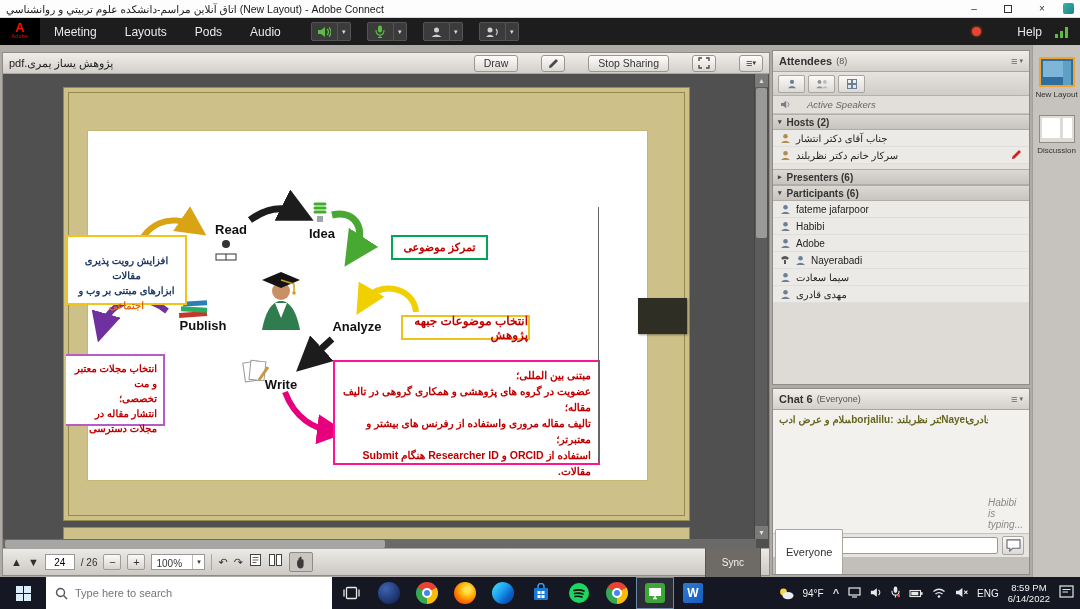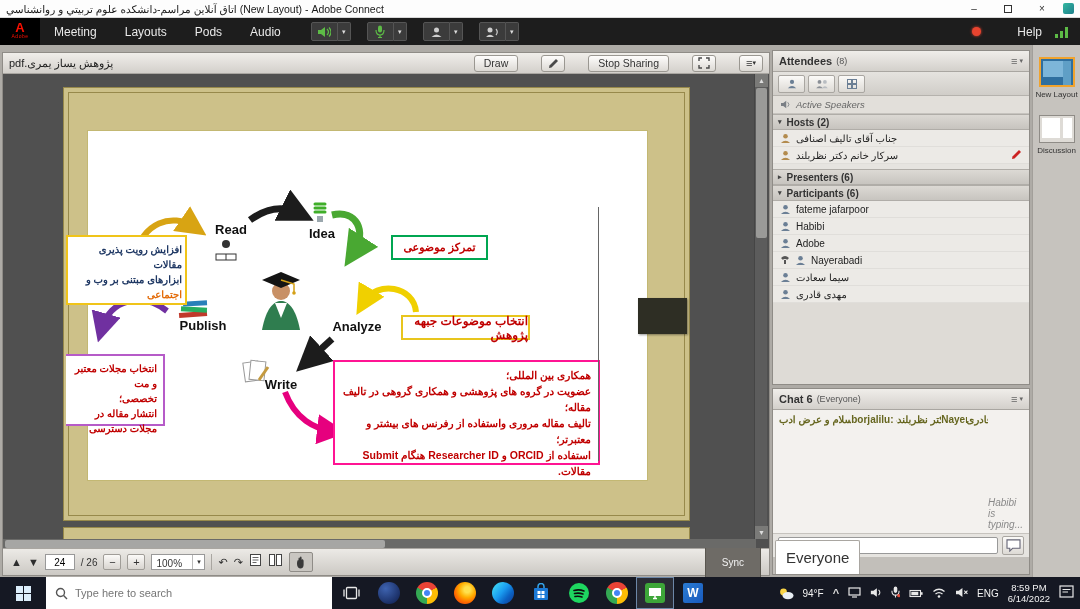--- a/index.html
+++ b/index.html
@@ -55,21 +55,21 @@
   .vscroll .arr.down{bottom:0}
   .hscroll{position:absolute;left:0;top:465px;width:753px;height:10px;background:#6a6a68}
   .hscroll .thumb{position:absolute;left:2px;top:1px;width:380px;height:8px;background:#a6a6a4;border-radius:2px}
 
   
   .dg{position:absolute;z-index:3}
   .cycle-label{font-size:13px;font-weight:bold;color:#111;text-align:center}
   .gbox{border:2px solid #00a651;background:#fff;color:#c00000;font-weight:bold;font-size:11px;display:flex;align-items:center;justify-content:center;direction:rtl}
   .ybox{border:2px solid #e8c51d;background:#fff;color:#c00000;font-weight:bold;font-size:12px;display:flex;align-items:center;justify-content:center;direction:rtl}
   .pbox{border:2px solid #ff1493;background:#fff;direction:rtl;text-align:right;padding:5px 7px;font-size:10.5px;font-weight:bold;color:#c00000;line-height:16px}
-  .lybox{border:2px solid #f0c419;background:#fff;direction:rtl;text-align:right;padding:5px 3px;font-size:10px;font-weight:bold;line-height:15px}
+  .lybox{border:2px solid #f0c419;background:#fff;direction:rtl;text-align:center;padding:16px 3px;font-size:10px;font-weight:bold;line-height:15px}
   .lybox .l1,.lybox .l2{color:#1f3864}
   .lybox .l3{color:#e36c0a;font-size:10px}
   .jbox{border:2px solid #b65bc8;border-left:none;background:#fff;direction:rtl;text-align:right;padding:5px 6px;font-size:10px;font-weight:bold;color:#c00000;line-height:15px}
   .vline{width:1px;background:#666}
   .black-rect{background:#2e2e24;box-shadow:1px 1px 2px rgba(0,0,0,.4)}
   .arrows-svg{position:absolute;left:0;top:0;z-index:2}
 
   
   .share-toolbar{height:27px;background:linear-gradient(#eceae6,#ccc9c4);border-top:1px solid #a9a6a1;display:flex;align-items:center;padding:0 8px;gap:6px;flex:none}
   .tb-glyph{font-size:11px;color:#2e2e2e}
@@ -80,40 +80,40 @@
   .zoom-box .zv{flex:1;padding-left:4px}
   .zoom-box .zd{width:12px;border-left:1px solid #bbb;font-size:7px;display:flex;align-items:center;justify-content:center;height:100%}
   .tb-sep{width:1px;height:16px;background:#a9a6a1}
   .hand-btn{width:24px;height:20px;border:1px solid #8f8c87;border-radius:2px;background:#c9c6c1;display:flex;align-items:center;justify-content:center}
   .sync-btn{margin-left:auto;background:#6e6b66;color:#f2f2f2;font-size:10px;border-radius:0;padding:12px 16px;border:1px solid #59564f}
 
   
   .attendees-pod{position:absolute;left:772px;top:5px;width:258px;height:335px}
   .att-toolbar{height:24px;background:linear-gradient(#e5e3df,#d0cdc8);border-bottom:1px solid #b5b2ad;display:flex;align-items:center;gap:3px;padding:0 5px;flex:none}
   .att-tb-btn{width:27px;height:18px;border:1px solid #a9a6a1;border-radius:2px;background:linear-gradient(#fbfaf8,#dddad5);display:flex;align-items:center;justify-content:center;gap:1px}
-  .active-speakers{height:18px;background:#e2dfda;border-bottom:1px solid #c6c3be;display:flex;align-items:center;gap:5px;padding:0 7px;flex:none}
+  .active-speakers{height:18px;background:#e2dfda;border-bottom:1px solid #c6c3be;display:flex;align-items:center;gap:16px;padding:0 7px;flex:none}
   .active-speakers span{font-size:9.5px;font-style:italic;color:#666}
   .att-section{height:16px;background:linear-gradient(#dcd9d4,#c7c4bf);border-top:1px solid #b0ada8;border-bottom:1px solid #b0ada8;display:flex;align-items:center;gap:5px;padding:0 5px;font-size:10px;font-weight:bold;color:#333;flex:none}
   .tri{font-size:7px;color:#444}
   .att-row{height:17px;background:#eceae6;border-bottom:1px solid #e0deda;display:flex;align-items:center;gap:5px;padding:0 7px;font-size:10px;color:#222;flex:none}
   .att-row .nm{white-space:nowrap}
   .att-row .right-ic{margin-left:auto}
   .att-gap{height:5px;flex:none}
   .att-filler{flex:1;background:#dedbd6}
 
   
   .chat-pod{position:absolute;left:772px;top:343px;width:258px;height:187px}
   .chat-body{flex:1;background:#f3f1ee;display:flex;padding:3px 6px;overflow:hidden}
   .chat-msg{font-size:10px;font-weight:bold;color:#66661f;line-height:13.5px;text-align:left;direction:ltr;white-space:nowrap;overflow:hidden}
   .chat-typing{margin-top:auto;font-size:10px;font-style:italic;color:#8a8a8a}
   .chat-input-row{height:24px;display:flex;align-items:center;gap:4px;padding:0 5px;background:#e6e4e0;border-top:1px solid #c6c3be;flex:none}
   .chat-input{flex:1;height:17px;border:1px solid #999;border-radius:2px;background:#fff;font-size:10px;padding:0 4px;font-family:"Liberation Sans",sans-serif}
   .chat-send{width:22px;height:19px;border:1px solid #a9a6a1;border-radius:2px;background:linear-gradient(#fbfaf8,#dddad5);display:flex;align-items:center;justify-content:center}
   .chat-tabs{height:17px;background:#c2bfba;display:flex;align-items:flex-end;padding-left:2px;flex:none}
-  .chat-tab{background:#fff;border:1px solid #a9a6a1;border-bottom:none;border-radius:2px 2px 0 0;font-size:15px;color:#333;padding:8px 10px}
+  .chat-tab{background:#fff;border:1px solid #a9a6a1;border-bottom:none;border-radius:2px 2px 0 0;font-size:11px;color:#333;padding:16px 10px}
 
   
   .layout-bar{position:absolute;left:1032px;top:0;width:48px;height:532px;background:#c6c3be;border-left:1px solid #a29f9a;display:flex;flex-direction:column;align-items:center;padding-top:12px}
   .layout-thumb{width:36px;height:30px;border:2px solid #f0a32e;background:#2f6f9f;position:relative}
   .layout-thumb .tr1{position:absolute;left:2px;top:2px;width:20px;height:16px;background:#7db6d9}
   .layout-thumb .tr2{position:absolute;right:2px;top:2px;width:8px;height:24px;background:#5f9fc6}
   .layout-thumb2{width:36px;height:28px;border:1px solid #8f8c87;background:#dedbd6;position:relative;margin-top:16px}
   .layout-thumb2 .tr1{position:absolute;left:2px;top:2px;width:18px;height:20px;background:#fff}
   .layout-thumb2 .tr2{position:absolute;right:2px;top:2px;width:9px;height:20px;background:#fff}
   .layout-label{font-size:8px;color:#333;text-align:center;margin-top:3px;line-height:9px;width:46px}
@@ -317,21 +317,21 @@
                 <circle cx="27" cy="23" r="9" fill="#c89065"></circle>
                 <polygon points="27,4 46,12 27,20 8,12" fill="#141414"></polygon>
                 <path d="M27 12 L40 16 V24" stroke="#d4a017" fill="none" stroke-width="1.5"></path>
                 <circle cx="40" cy="25" r="1.8" fill="#d4a017"></circle>
               </svg>
           </div>
 
           <div class="dg gbox" style="left:327px;top:147px;width:97px;height:25px">تمرکز موضوعی</div>
           <div class="dg ybox" style="left:337px;top:227px;width:129px;height:25px">انتخاب موضوعات جبهه پژوهش</div>
           <div class="dg pbox" style="left:269px;top:272px;width:267px;height:105px">
-            <div>همکاری بین المللی؛</div>
+            <div>مبتنی بین المللی؛</div>
             <div>عضویت در گروه های پژوهشی و همکاری گروهی در تالیف مقاله؛</div>
             <div>تالیف مقاله مروری واستفاده از رفرنس های بیشتر و معتبرتر؛</div>
             <div>استفاده از ORCID و Researcher ID هنگام Submit مقالات.</div>
           </div>
           <div class="dg lybox" style="left:2px;top:147px;width:121px;height:70px">
             <div class="l1">افزایش رویت پذیری مقالات</div>
             <div class="l2">ابزارهای مبتنی بر وب و</div>
             <div class="l3">اجتماعی</div>
           </div>
           <div class="dg jbox" style="left:2px;top:266px;width:99px;height:72px">
@@ -433,21 +433,21 @@
 
       <div class="att-section">
         <span class="tri">▾</span>
         <span>Hosts (2)</span>
       </div>
       <div class="att-row">
         <svg width="11" height="11" viewBox="0 0 12 12">
             <circle cx="6" cy="3.5" r="2.5" fill="#b38b4d"></circle>
             <path d="M1 11 Q6 6 11 11 Z" fill="#b38b4d"></path>
           </svg>
-        <span class="nm">جناب آقای تالیف اصنافی</span>
+        <span class="nm">جناب آقای دکتر انتشار</span>
       </div>
       <div class="att-row">
         <svg width="11" height="11" viewBox="0 0 12 12">
             <circle cx="6" cy="3.5" r="2.5" fill="#b38b4d"></circle>
             <path d="M1 11 Q6 6 11 11 Z" fill="#b38b4d"></path>
           </svg>
         <span class="nm">سرکار خانم دکتر نظربلند</span>
         <span class="right-ic">
           <svg width="11" height="11" viewBox="0 0 11 11">
               <path d="M1 10 L3.5 9.5 L10 3 L8 1 L1.5 7.5 Z" fill="#cc2222"></path>

